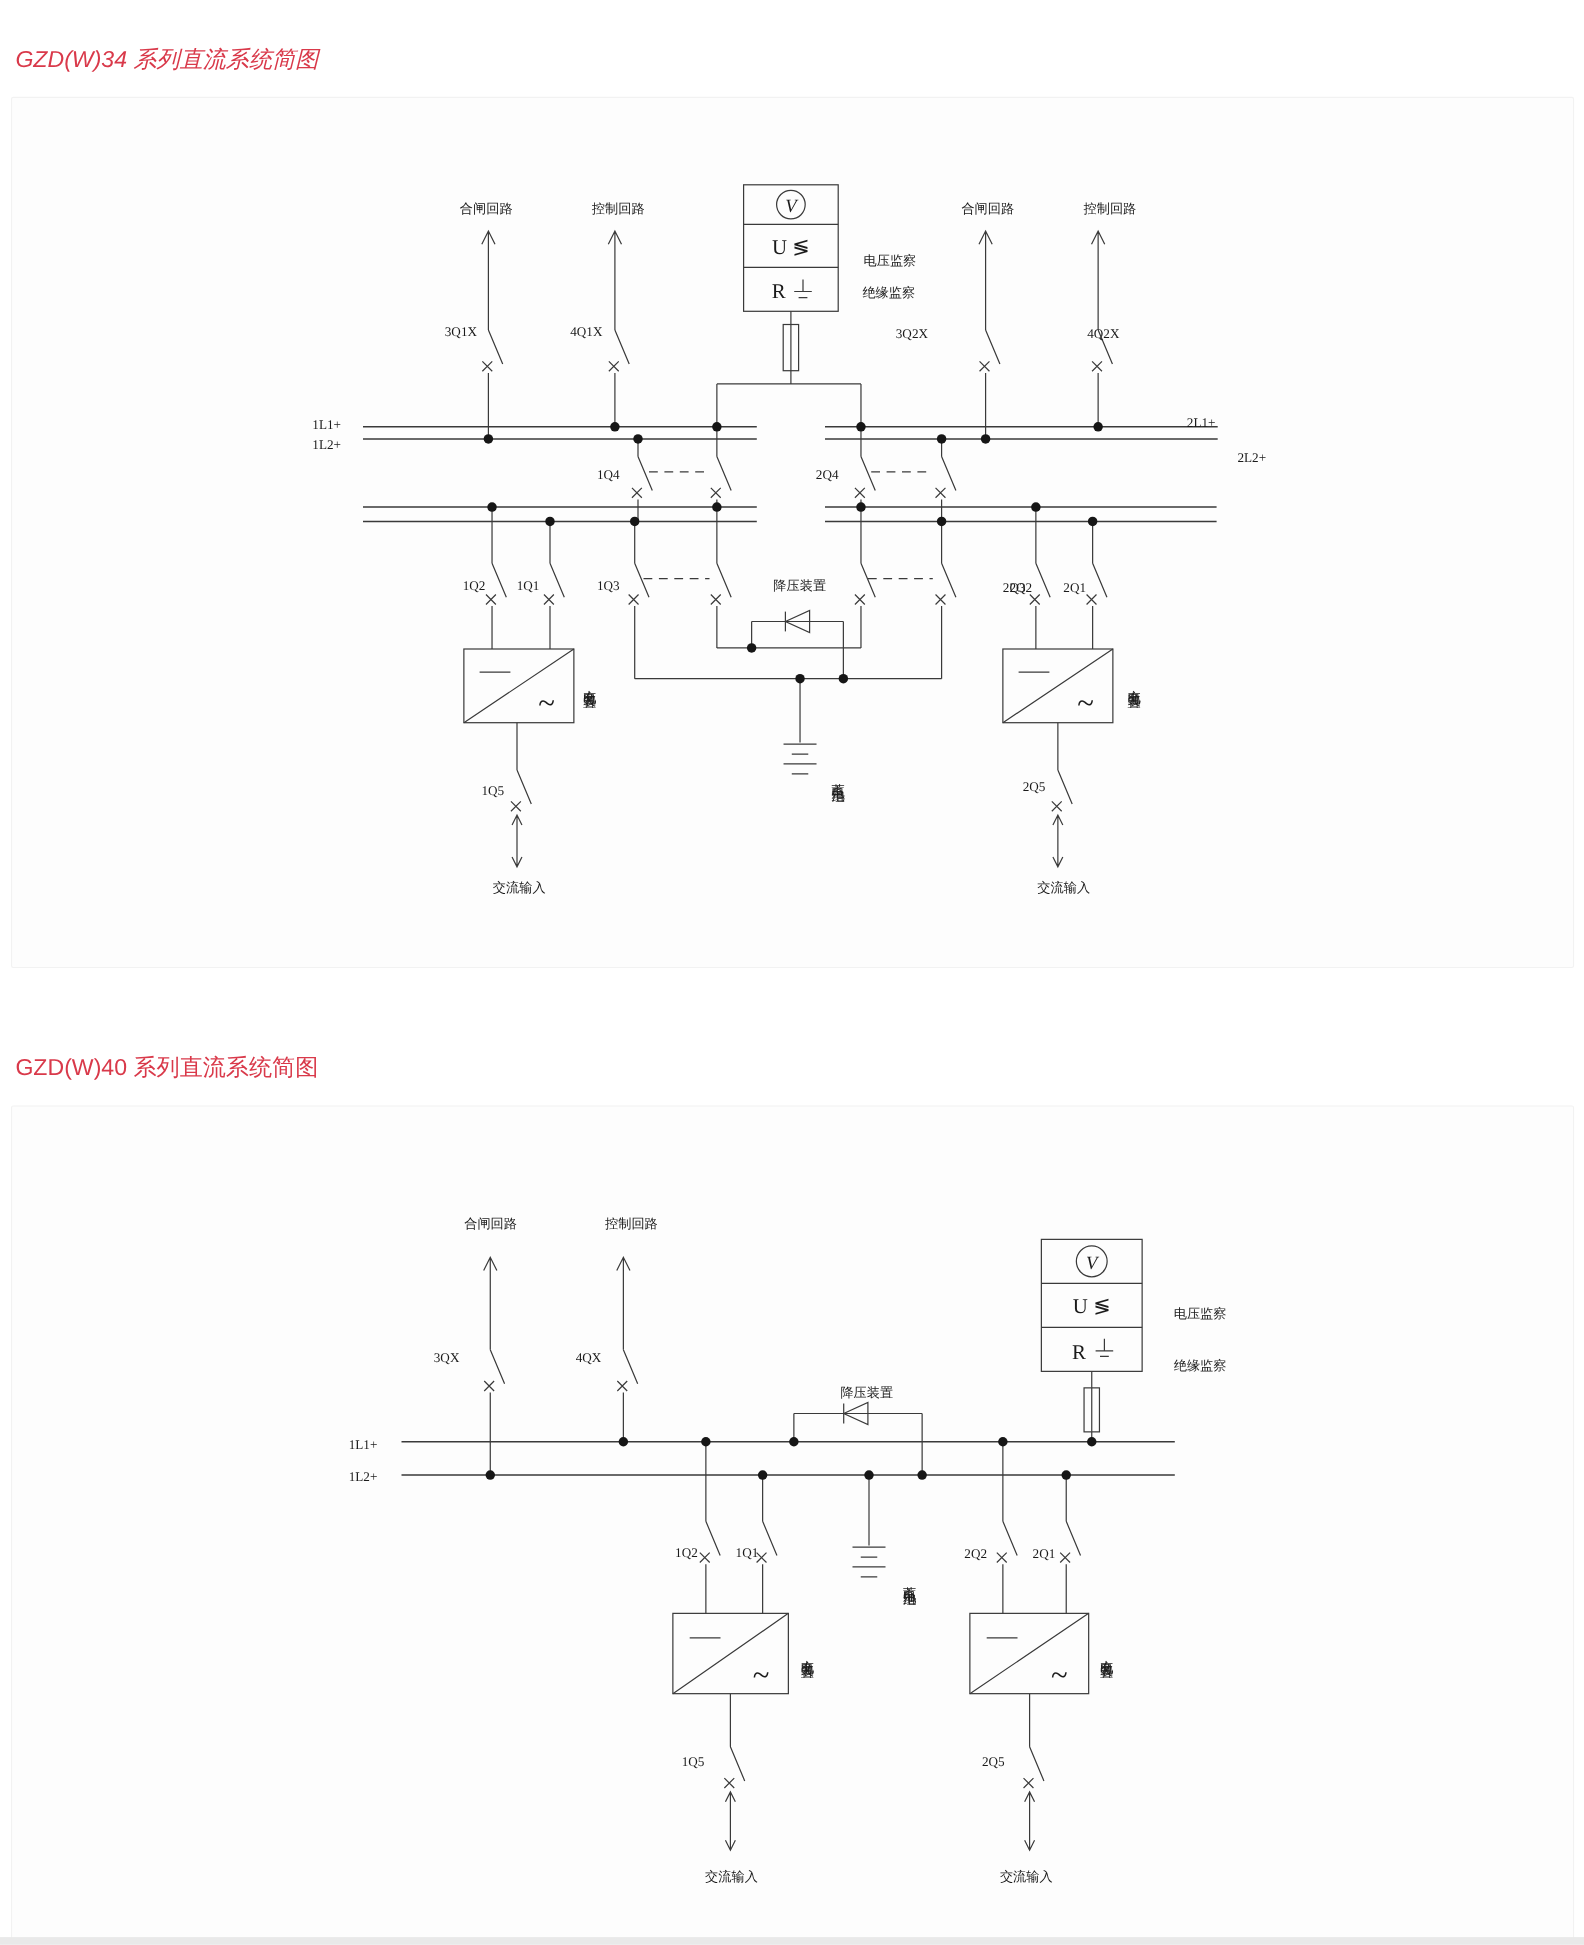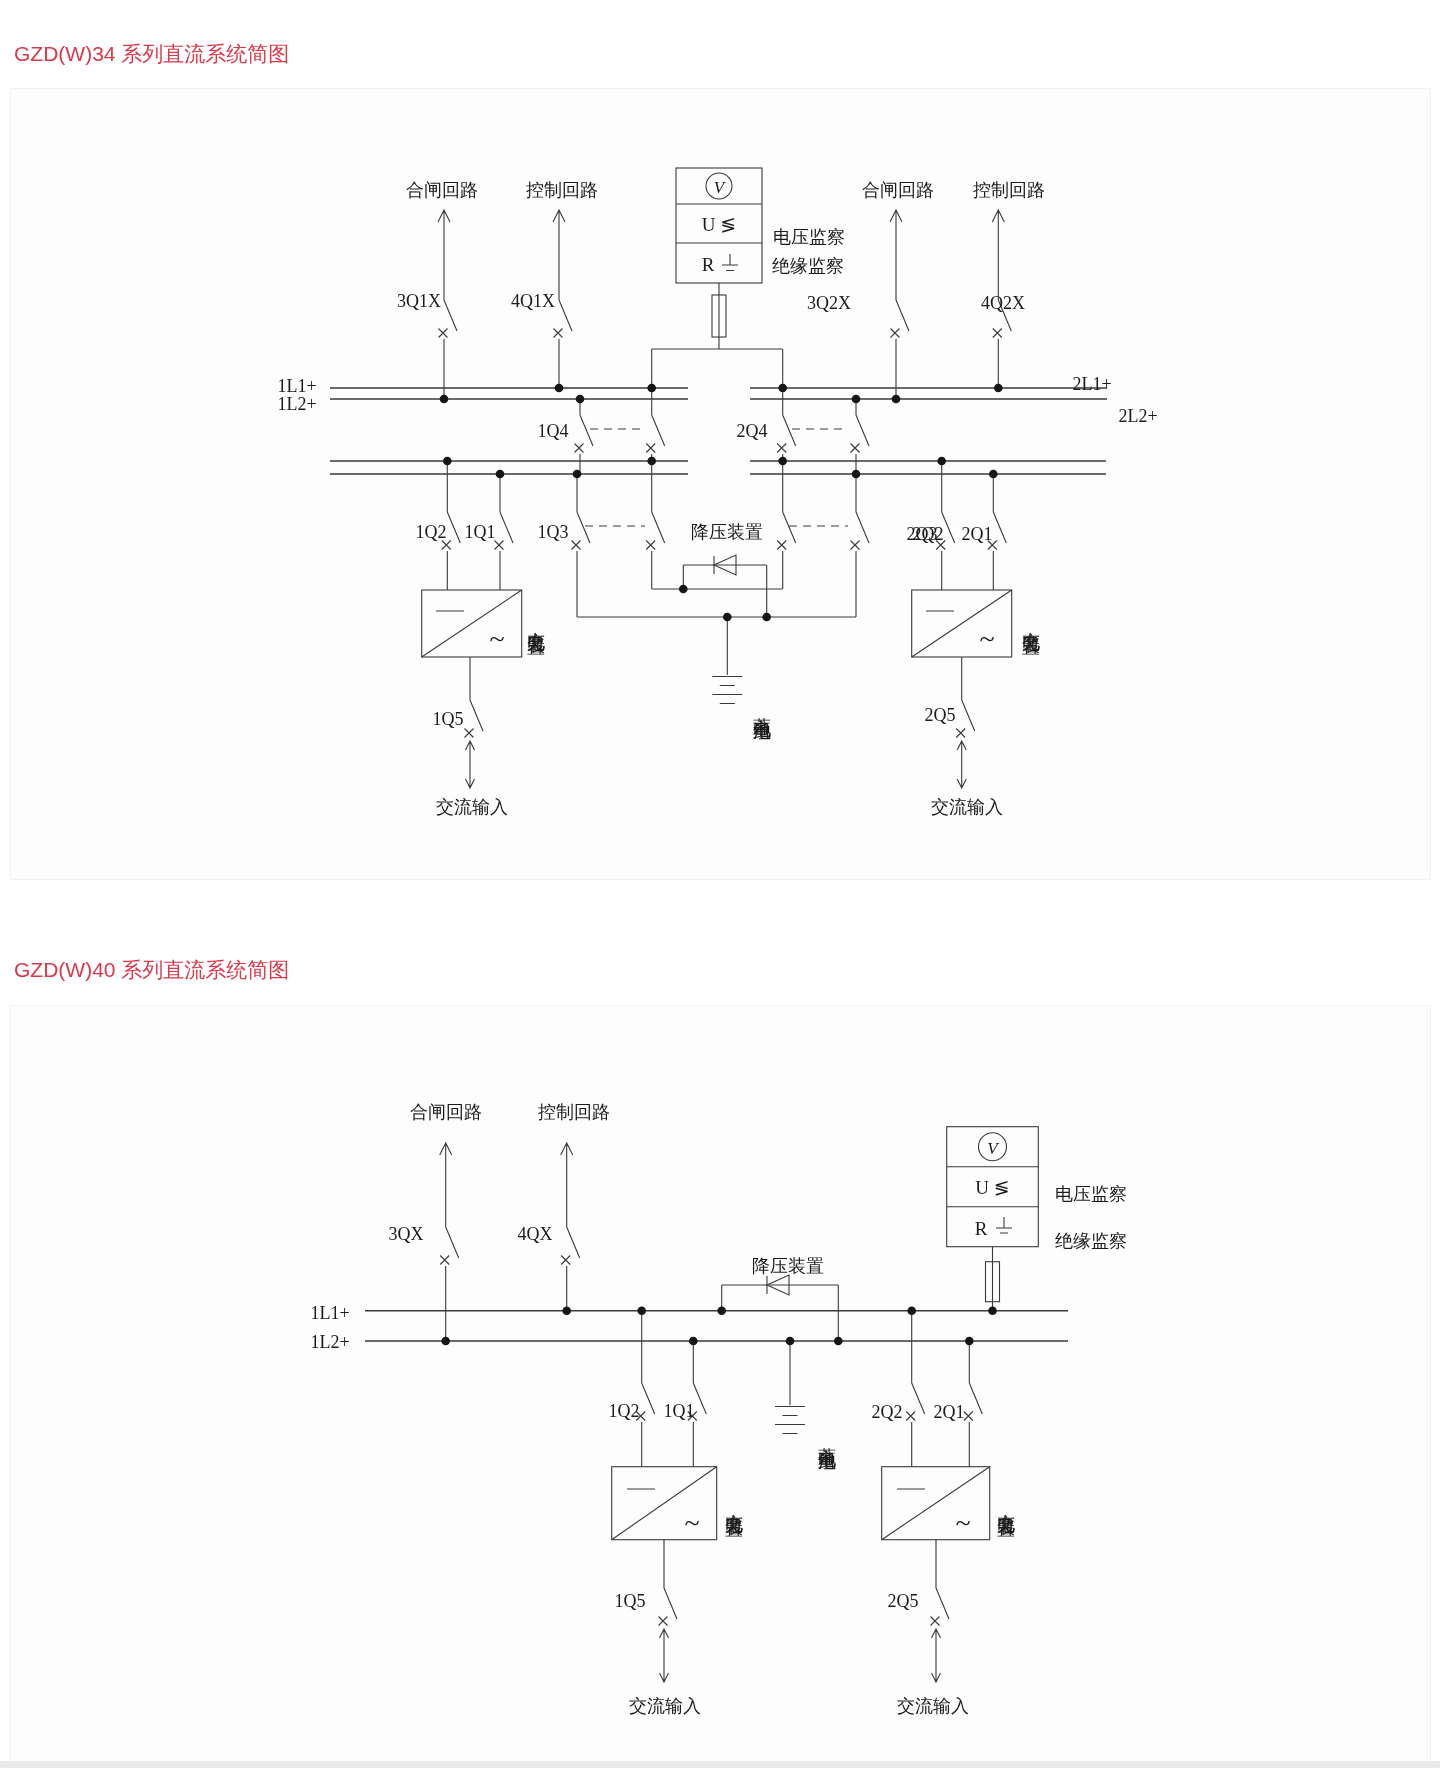--- a/index.html
+++ b/index.html
@@ -13,31 +13,31 @@
     background:#fdfdfd;border:1px solid #f2f2f2;border-radius:2px;
   }
   #panel-34{top:88px;height:790px;}
   #panel-35{top:1005px;height:756px;}
   .footer-strip{position:absolute;left:0;top:1761px;width:1440px;height:7px;background:#e9e9e9;}
   .title{
     position:absolute;left:14px;
     font-family:"Liberation Sans","DejaVu Sans",sans-serif;
     font-size:21px;font-weight:500;color:#d9394a;white-space:nowrap;
   }
-  #title-34{top:40px;}
+  #title-34{top:40px;font-style:italic;}
   #title-35{top:956px;}
   svg.art{position:absolute;left:0;top:0;}
   .wire{stroke:#3a3a3a;stroke-width:1.1;fill:none;}
   .bus{stroke:#3a3a3a;stroke-width:1.4;fill:none;}
   .dash{stroke:#3a3a3a;stroke-width:1.1;fill:none;stroke-dasharray:8 6;}
   .dot{fill:#161616;stroke:none;}
   .stx{font-family:"Liberation Serif","DejaVu Serif",serif;fill:#1b1b1b;}
   .lbl{
     position:absolute;transform:translate(-50%,-50%);
-    font-size:18px;color:#1b1b1b;white-space:nowrap;line-height:1;
+    font-size:12px;color:#1b1b1b;white-space:nowrap;line-height:1;
   }
   .vert{
     writing-mode:vertical-rl;text-orientation:upright;letter-spacing:2px;white-space:normal;
   }
 </style>
 </head>
 <body>
 
 <div class="panel" id="panel-34"></div>
 <div class="panel" id="panel-35"></div>

